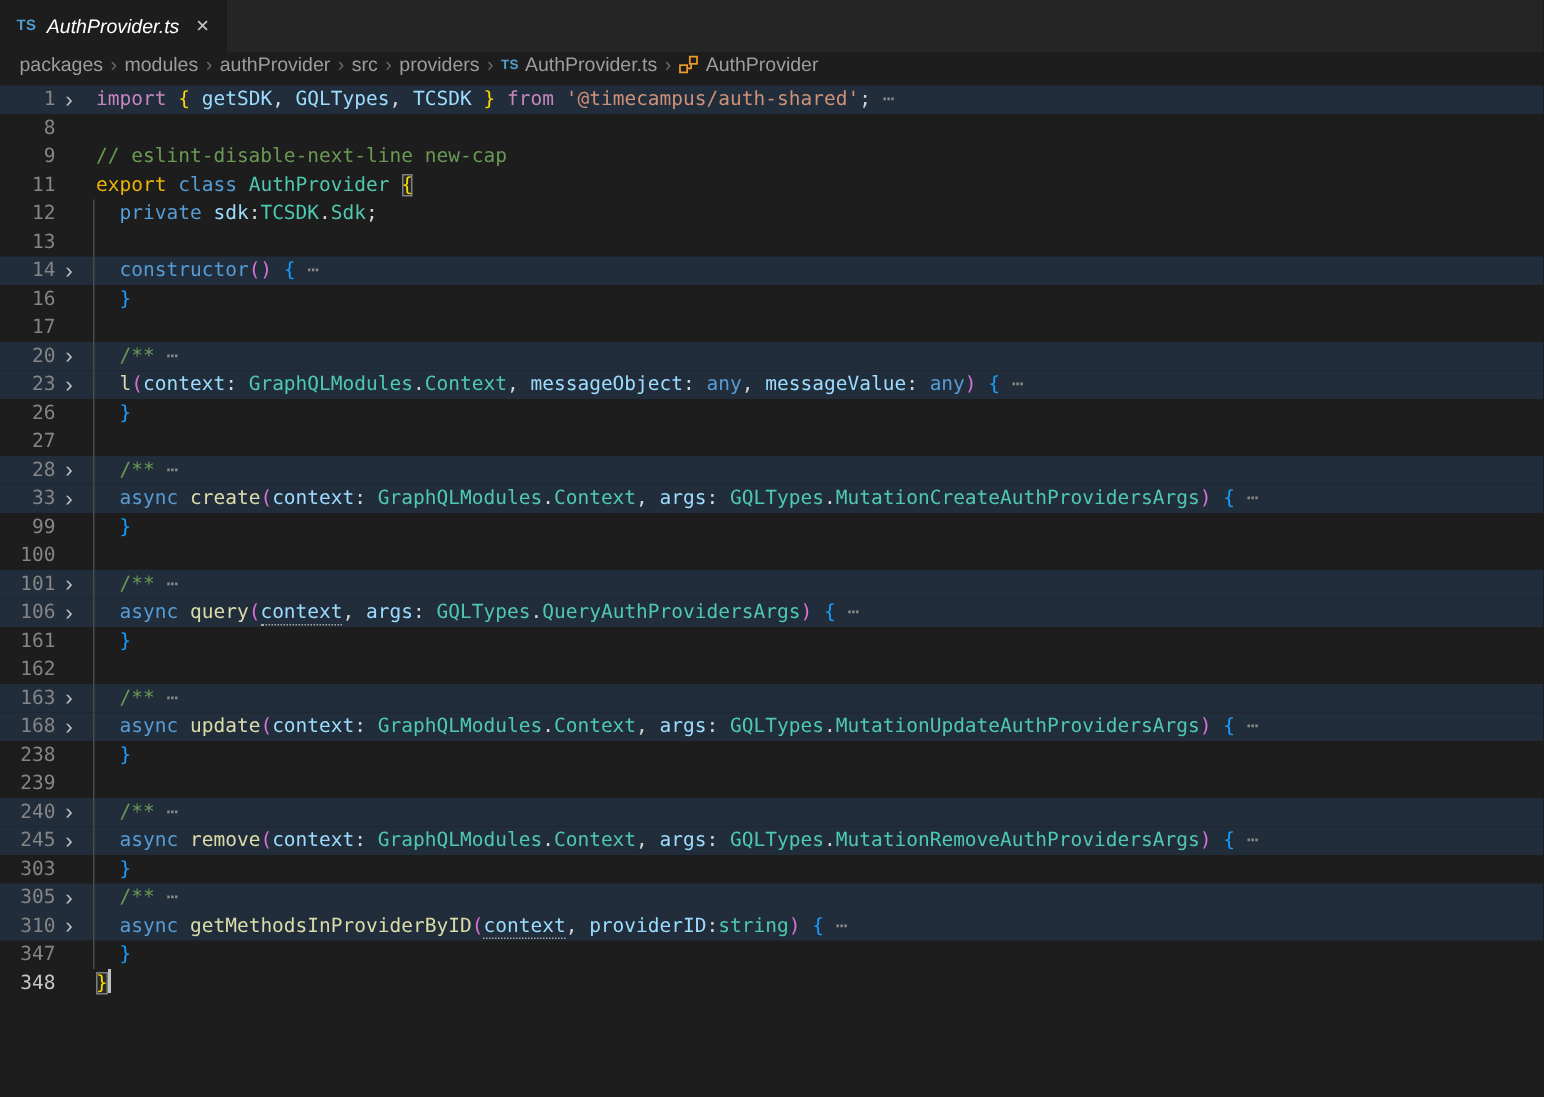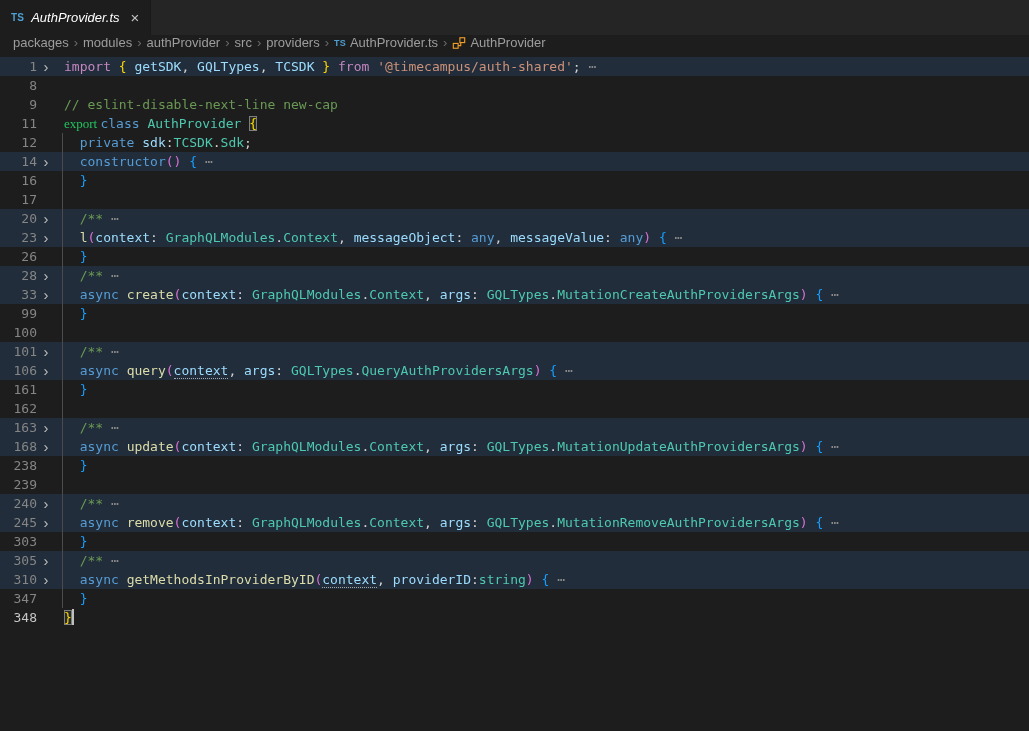--- a/index.html
+++ b/index.html
@@ -87,27 +87,32 @@
       <span class="code"></span>
     </div>
     <div class="row">
       <span class="ln">9</span>
       <span class="fold"></span>
       <span class="code"><span style="color: rgb(106, 153, 85);">// eslint-disable-next-line new-cap</span></span>
     </div>
     <div class="row">
       <span class="ln">11</span>
       <span class="fold"></span>
-      <span class="code"><span style="color: #22c55e; font-family: Liberation Serif, serif;">export </span><span style="color: rgb(86, 156, 214);">class </span><span style="color: rgb(78, 201, 176);">AuthProvider </span><span class="bx" style="color: rgb(255, 215, 0);">{</span></span>
+      <span class="code"><span style="color: #eab308;">export </span><span style="color: rgb(86, 156, 214);">class </span><span style="color: rgb(78, 201, 176);">AuthProvider </span><span class="bx" style="color: rgb(255, 215, 0);">{</span></span>
     </div>
     <div class="row">
       <span class="ln">12</span>
       <span class="fold"></span>
       <span class="code"><span class="guide"></span><span>  </span><span style="color: rgb(86, 156, 214);">private </span><span style="color: rgb(156, 220, 254);">sdk</span><span style="color: rgb(212, 212, 212);">:</span><span style="color: rgb(78, 201, 176);">TCSDK</span><span style="color: rgb(212, 212, 212);">.</span><span style="color: rgb(78, 201, 176);">Sdk</span><span style="color: rgb(212, 212, 212);">;</span></span>
     </div>
+    <div class="row">
+      <span class="ln">13</span>
+      <span class="fold"></span>
+      <span class="code"><span class="guide"></span></span>
+    </div>
     <div class="row hl">
       <span class="ln">14</span>
       <span class="fold">›</span>
       <span class="code"><span class="guide"></span><span>  </span><span style="color: rgb(86, 156, 214);">constructor</span><span style="color: rgb(218, 112, 214);">()</span><span style="color: rgb(212, 212, 212);"> </span><span style="color: rgb(23, 159, 255);">{</span><span style="color: rgb(138, 138, 138);"> ⋯</span></span>
     </div>
     <div class="row">
       <span class="ln">16</span>
       <span class="fold"></span>
       <span class="code"><span class="guide"></span><span>  </span><span style="color: rgb(23, 159, 255);">}</span></span>
     </div>
@@ -124,20 +129,25 @@
     <div class="row hl">
       <span class="ln">23</span>
       <span class="fold">›</span>
       <span class="code"><span class="guide"></span><span>  </span><span style="color: rgb(220, 220, 170);">l</span><span style="color: rgb(218, 112, 214);">(</span><span style="color: rgb(156, 220, 254);">context</span><span style="color: rgb(212, 212, 212);">: </span><span style="color: rgb(78, 201, 176);">GraphQLModules</span><span style="color: rgb(212, 212, 212);">.</span><span style="color: rgb(78, 201, 176);">Context</span><span style="color: rgb(212, 212, 212);">, </span><span style="color: rgb(156, 220, 254);">messageObject</span><span style="color: rgb(212, 212, 212);">: </span><span style="color: rgb(86, 156, 214);">any</span><span style="color: rgb(212, 212, 212);">, </span><span style="color: rgb(156, 220, 254);">messageValue</span><span style="color: rgb(212, 212, 212);">: </span><span style="color: rgb(86, 156, 214);">any</span><span style="color: rgb(218, 112, 214);">)</span><span style="color: rgb(212, 212, 212);"> </span><span style="color: rgb(23, 159, 255);">{</span><span style="color: rgb(138, 138, 138);"> ⋯</span></span>
     </div>
     <div class="row">
       <span class="ln">26</span>
       <span class="fold"></span>
       <span class="code"><span class="guide"></span><span>  </span><span style="color: rgb(23, 159, 255);">}</span></span>
     </div>
+    <div class="row">
+      <span class="ln">27</span>
+      <span class="fold"></span>
+      <span class="code"><span class="guide"></span></span>
+    </div>
     <div class="row hl">
       <span class="ln">28</span>
       <span class="fold">›</span>
       <span class="code"><span class="guide"></span><span>  </span><span style="color: rgb(106, 153, 85);">/**</span><span style="color: rgb(138, 138, 138);"> ⋯</span></span>
     </div>
     <div class="row hl">
       <span class="ln">33</span>
       <span class="fold">›</span>
       <span class="code"><span class="guide"></span><span>  </span><span style="color: rgb(86, 156, 214);">async </span><span style="color: rgb(220, 220, 170);">create</span><span style="color: rgb(218, 112, 214);">(</span><span style="color: rgb(156, 220, 254);">context</span><span style="color: rgb(212, 212, 212);">: </span><span style="color: rgb(78, 201, 176);">GraphQLModules</span><span style="color: rgb(212, 212, 212);">.</span><span style="color: rgb(78, 201, 176);">Context</span><span style="color: rgb(212, 212, 212);">, </span><span style="color: rgb(156, 220, 254);">args</span><span style="color: rgb(212, 212, 212);">: </span><span style="color: rgb(78, 201, 176);">GQLTypes</span><span style="color: rgb(212, 212, 212);">.</span><span style="color: rgb(78, 201, 176);">MutationCreateAuthProvidersArgs</span><span style="color: rgb(218, 112, 214);">)</span><span style="color: rgb(212, 212, 212);"> </span><span style="color: rgb(23, 159, 255);">{</span><span style="color: rgb(138, 138, 138);"> ⋯</span></span>
     </div>

